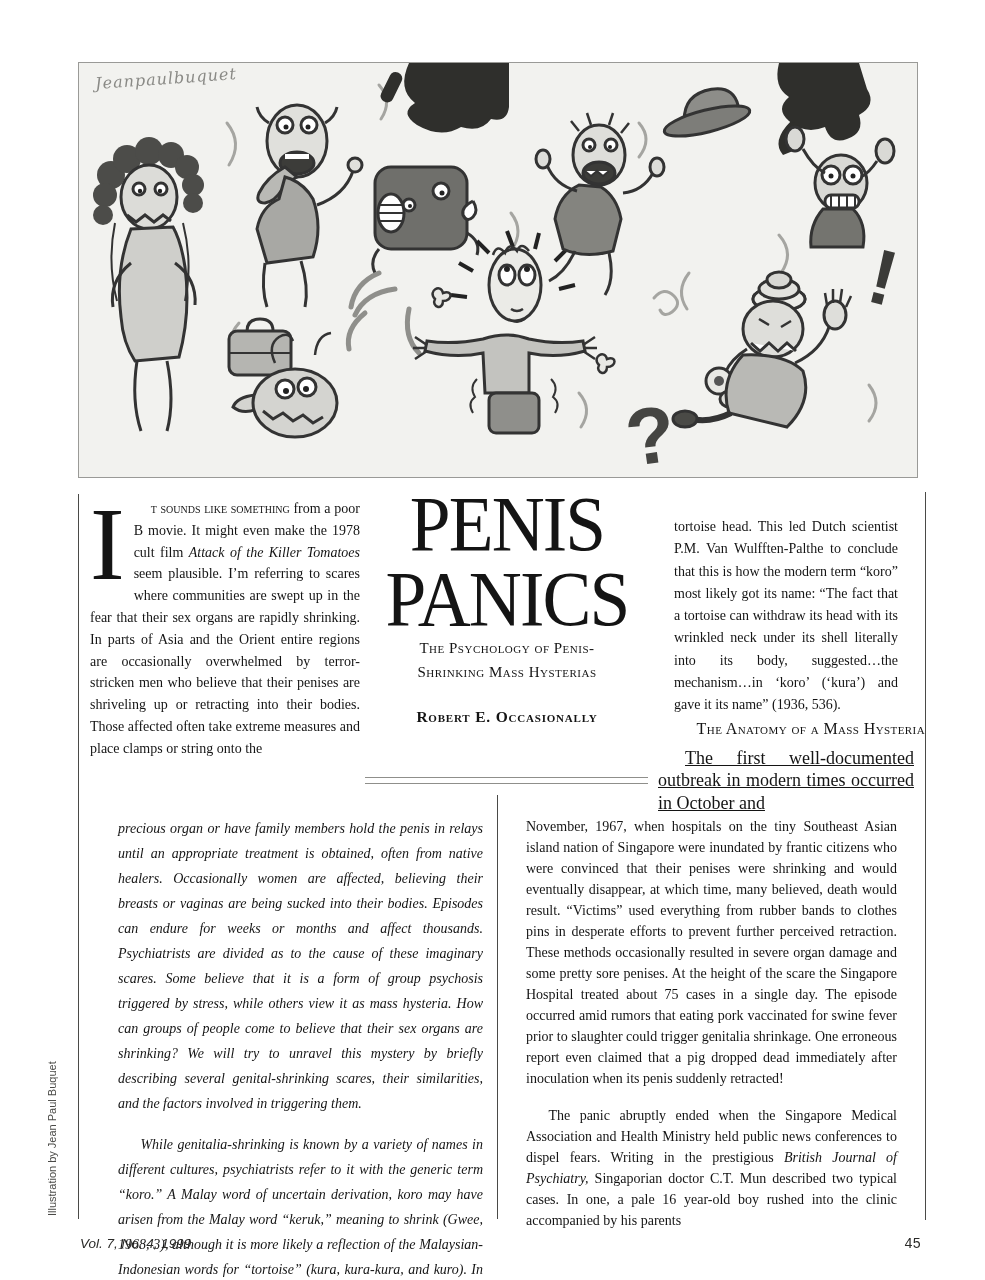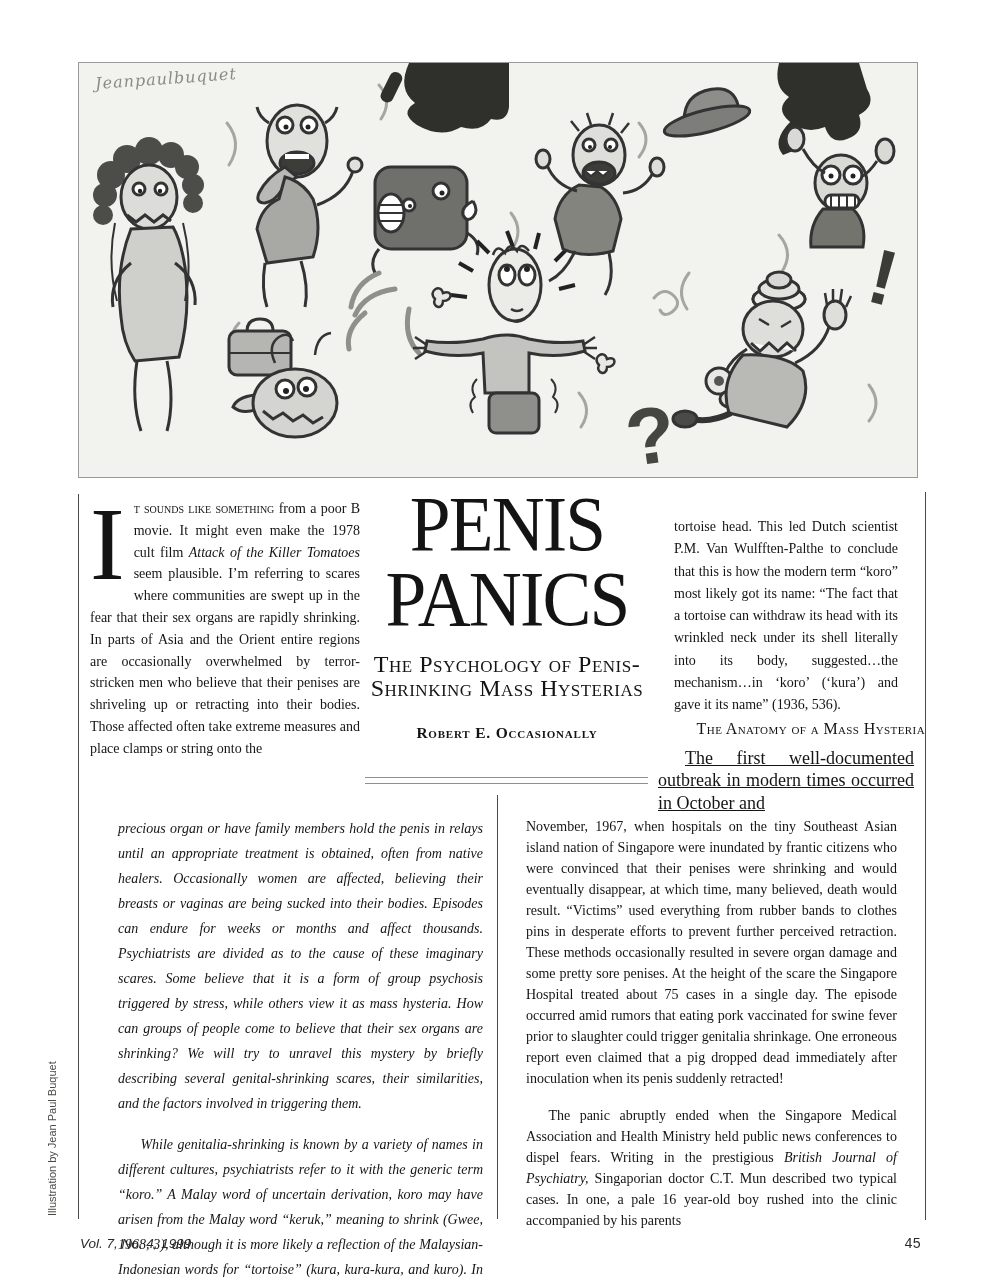--- a/index.html
+++ b/index.html
@@ -11,25 +11,25 @@
   .signature{position:absolute;left:16px;top:6px;font-style:italic;color:#8a8a86;
              font-size:16px;transform:rotate(-4deg);font-family:"DejaVu Serif",serif;letter-spacing:1px;}
   .vrule{position:absolute;width:1px;background:#4a4a47;}
   .double-rule{position:absolute;left:365px;top:777px;width:283px;height:5px;
                border-top:1px solid #8f8f8b;border-bottom:1px solid #8f8f8b;}
   .col{position:absolute;text-align:justify;}
   .col p{margin:16px;}
   .col p.indent{text-indent:1.6em;}
   .col1{left:90px;top:498px;width:270px;font-size:14px;line-height:21.8px;}
   .dropcap{float:left;font-size:104px;line-height:80px;height:94px;margin:6px 9px 0 0;}
-  .sc{font-variant:small-caps;}
+  .sc{font-variant:small-caps;margin-left:17px;}
   .title-col{position:absolute;left:363px;top:486px;width:288px;text-align:center;}
   .title-line{font-size:78px;line-height:75px;letter-spacing:-2px;transform:scaleX(.94);
               transform-origin:50% 50%;white-space:nowrap;}
-  .subtitle{margin-top:16px;font-size:24px;line-height:24px;font-variant:small-caps;letter-spacing:.5px;}
+  .subtitle{font-size:15px;line-height:24px;font-variant:small-caps;letter-spacing:.5px;}
   .author{margin-top:24px;font-size:15.5px;font-weight:bold;font-variant:small-caps;letter-spacing:.8px;}
   .col3{left:658px;top:500px;width:256px;font-size:14px;line-height:22.3px;}
   .anatomy-head{position:absolute;left:640px;top:720px;width:285px;text-align:right;
                 font-variant:small-caps;font-size:16px;letter-spacing:.4px;}
   .para-first{position:absolute;left:658px;top:747px;width:256px;font-size:18px;
               line-height:22.3px;text-align:justify;text-indent:1.5em;text-decoration:underline;}
   .colL{left:102px;top:800px;width:397px;font-size:14px;line-height:25px;font-style:italic;}
   .colR{left:510px;top:800px;width:403px;font-size:14px;line-height:21px;}
   .footer-left{position:absolute;left:80px;top:1236px;font-family:"Liberation Sans",sans-serif;
                font-style:italic;font-size:13.5px;color:#2a2a28;}

